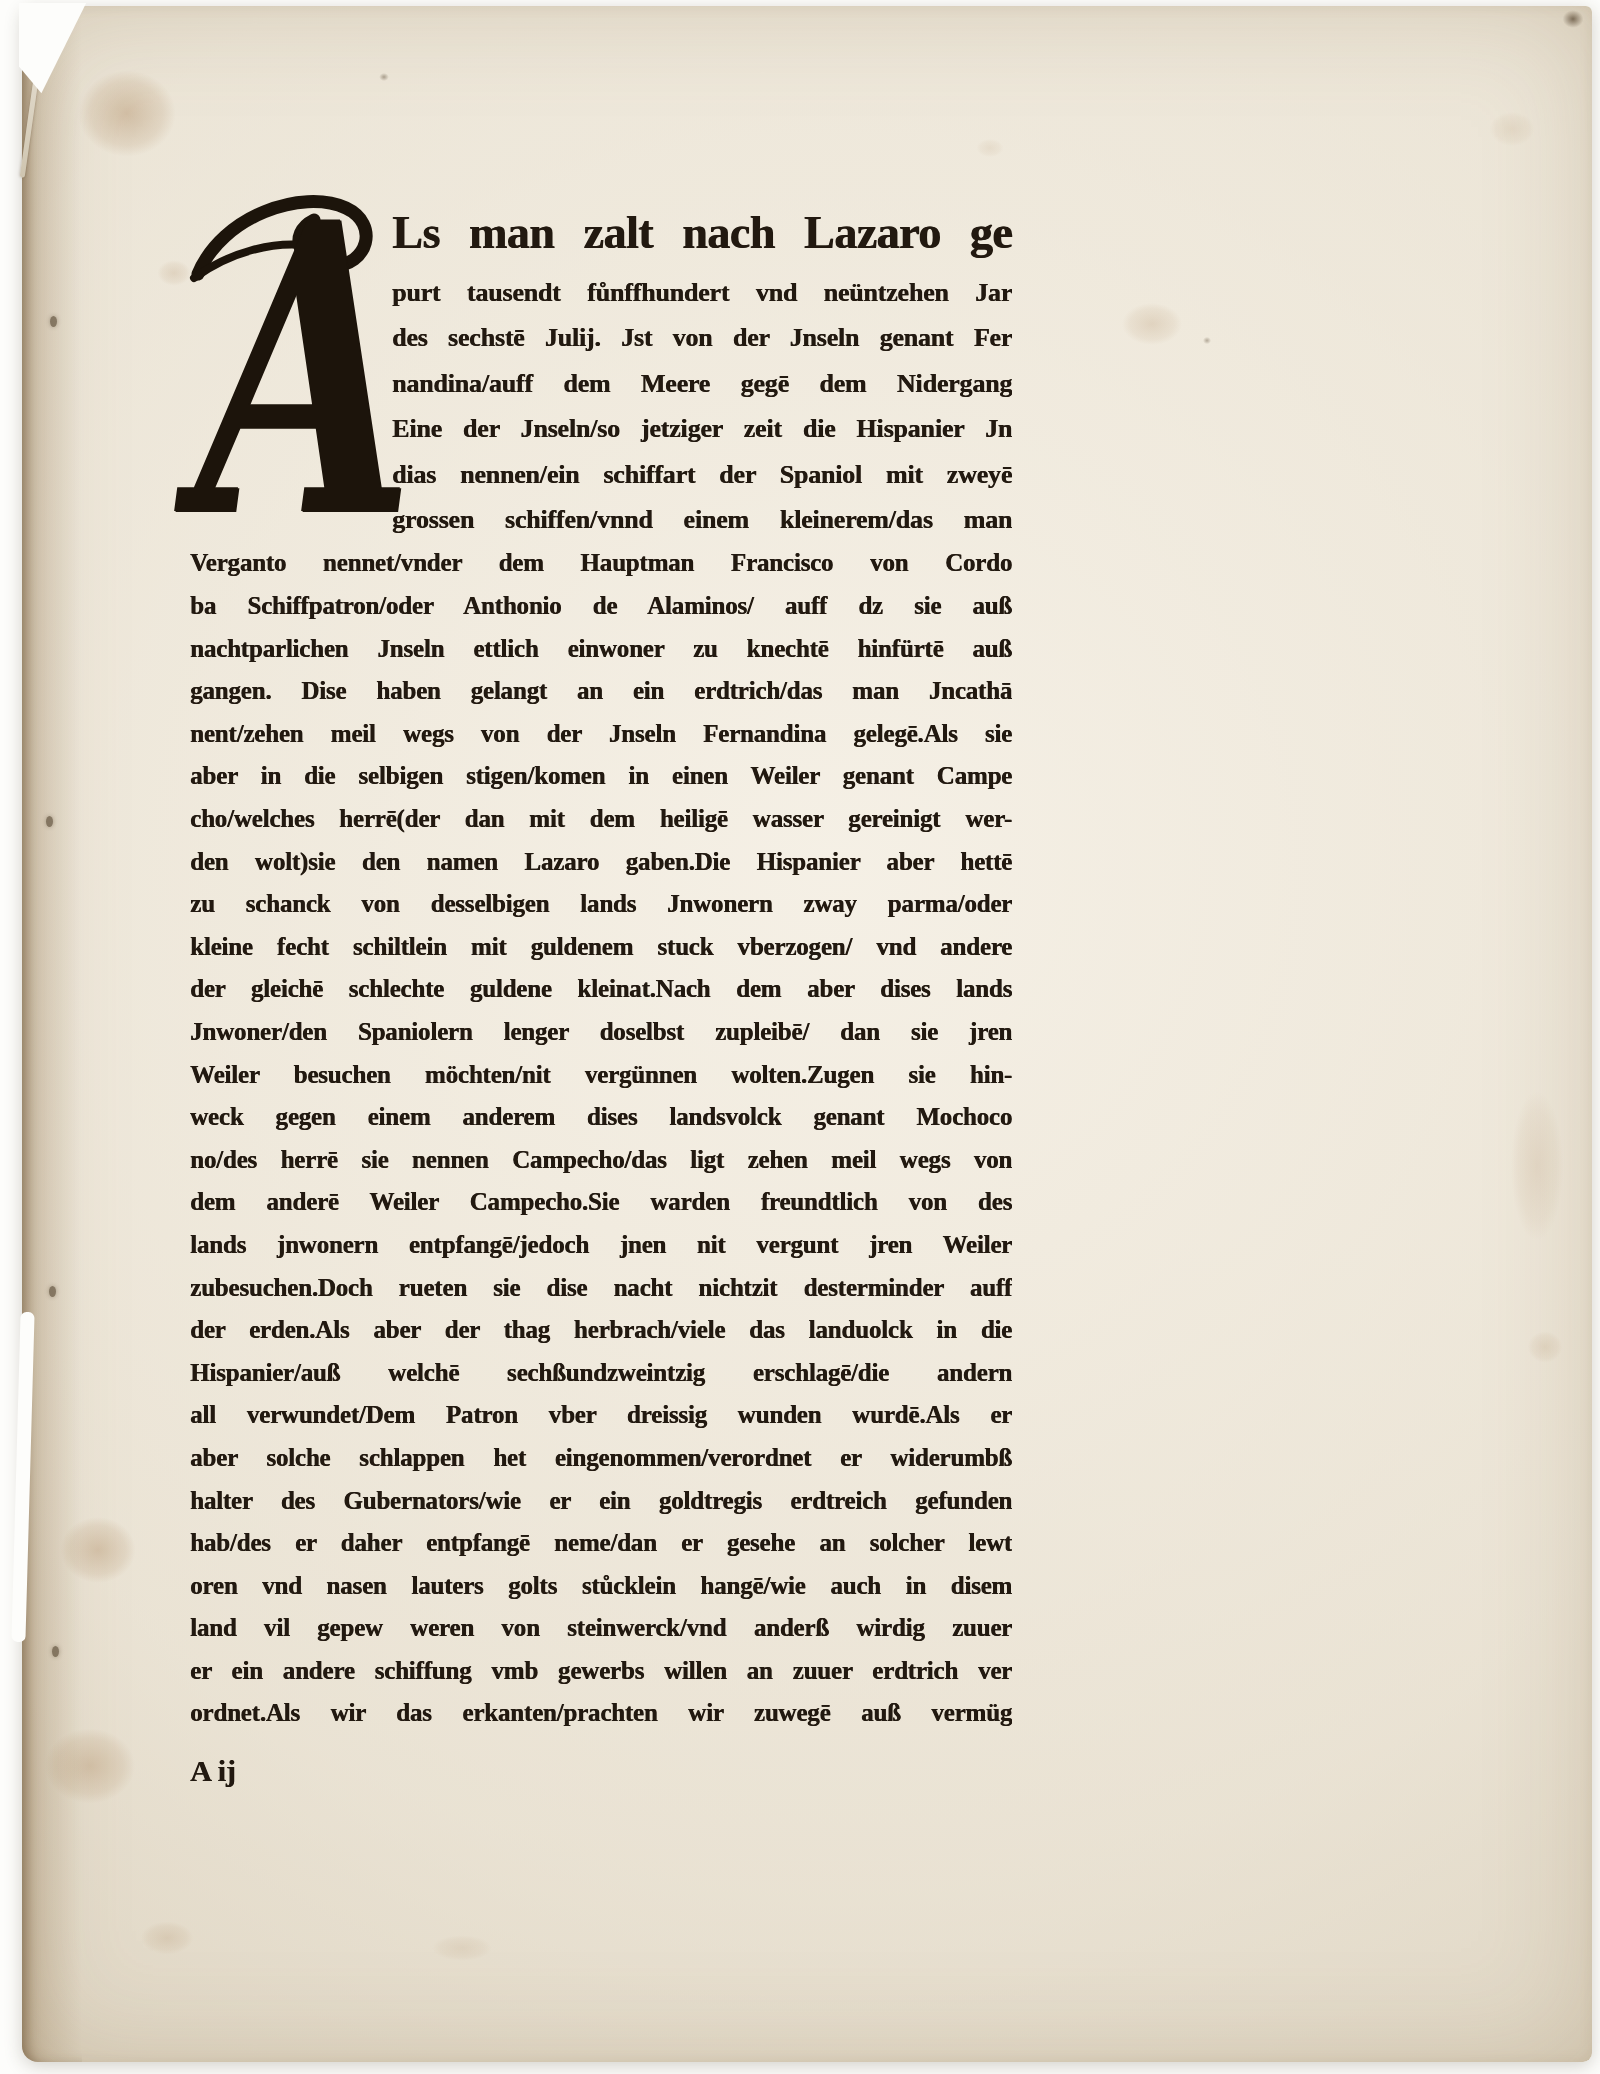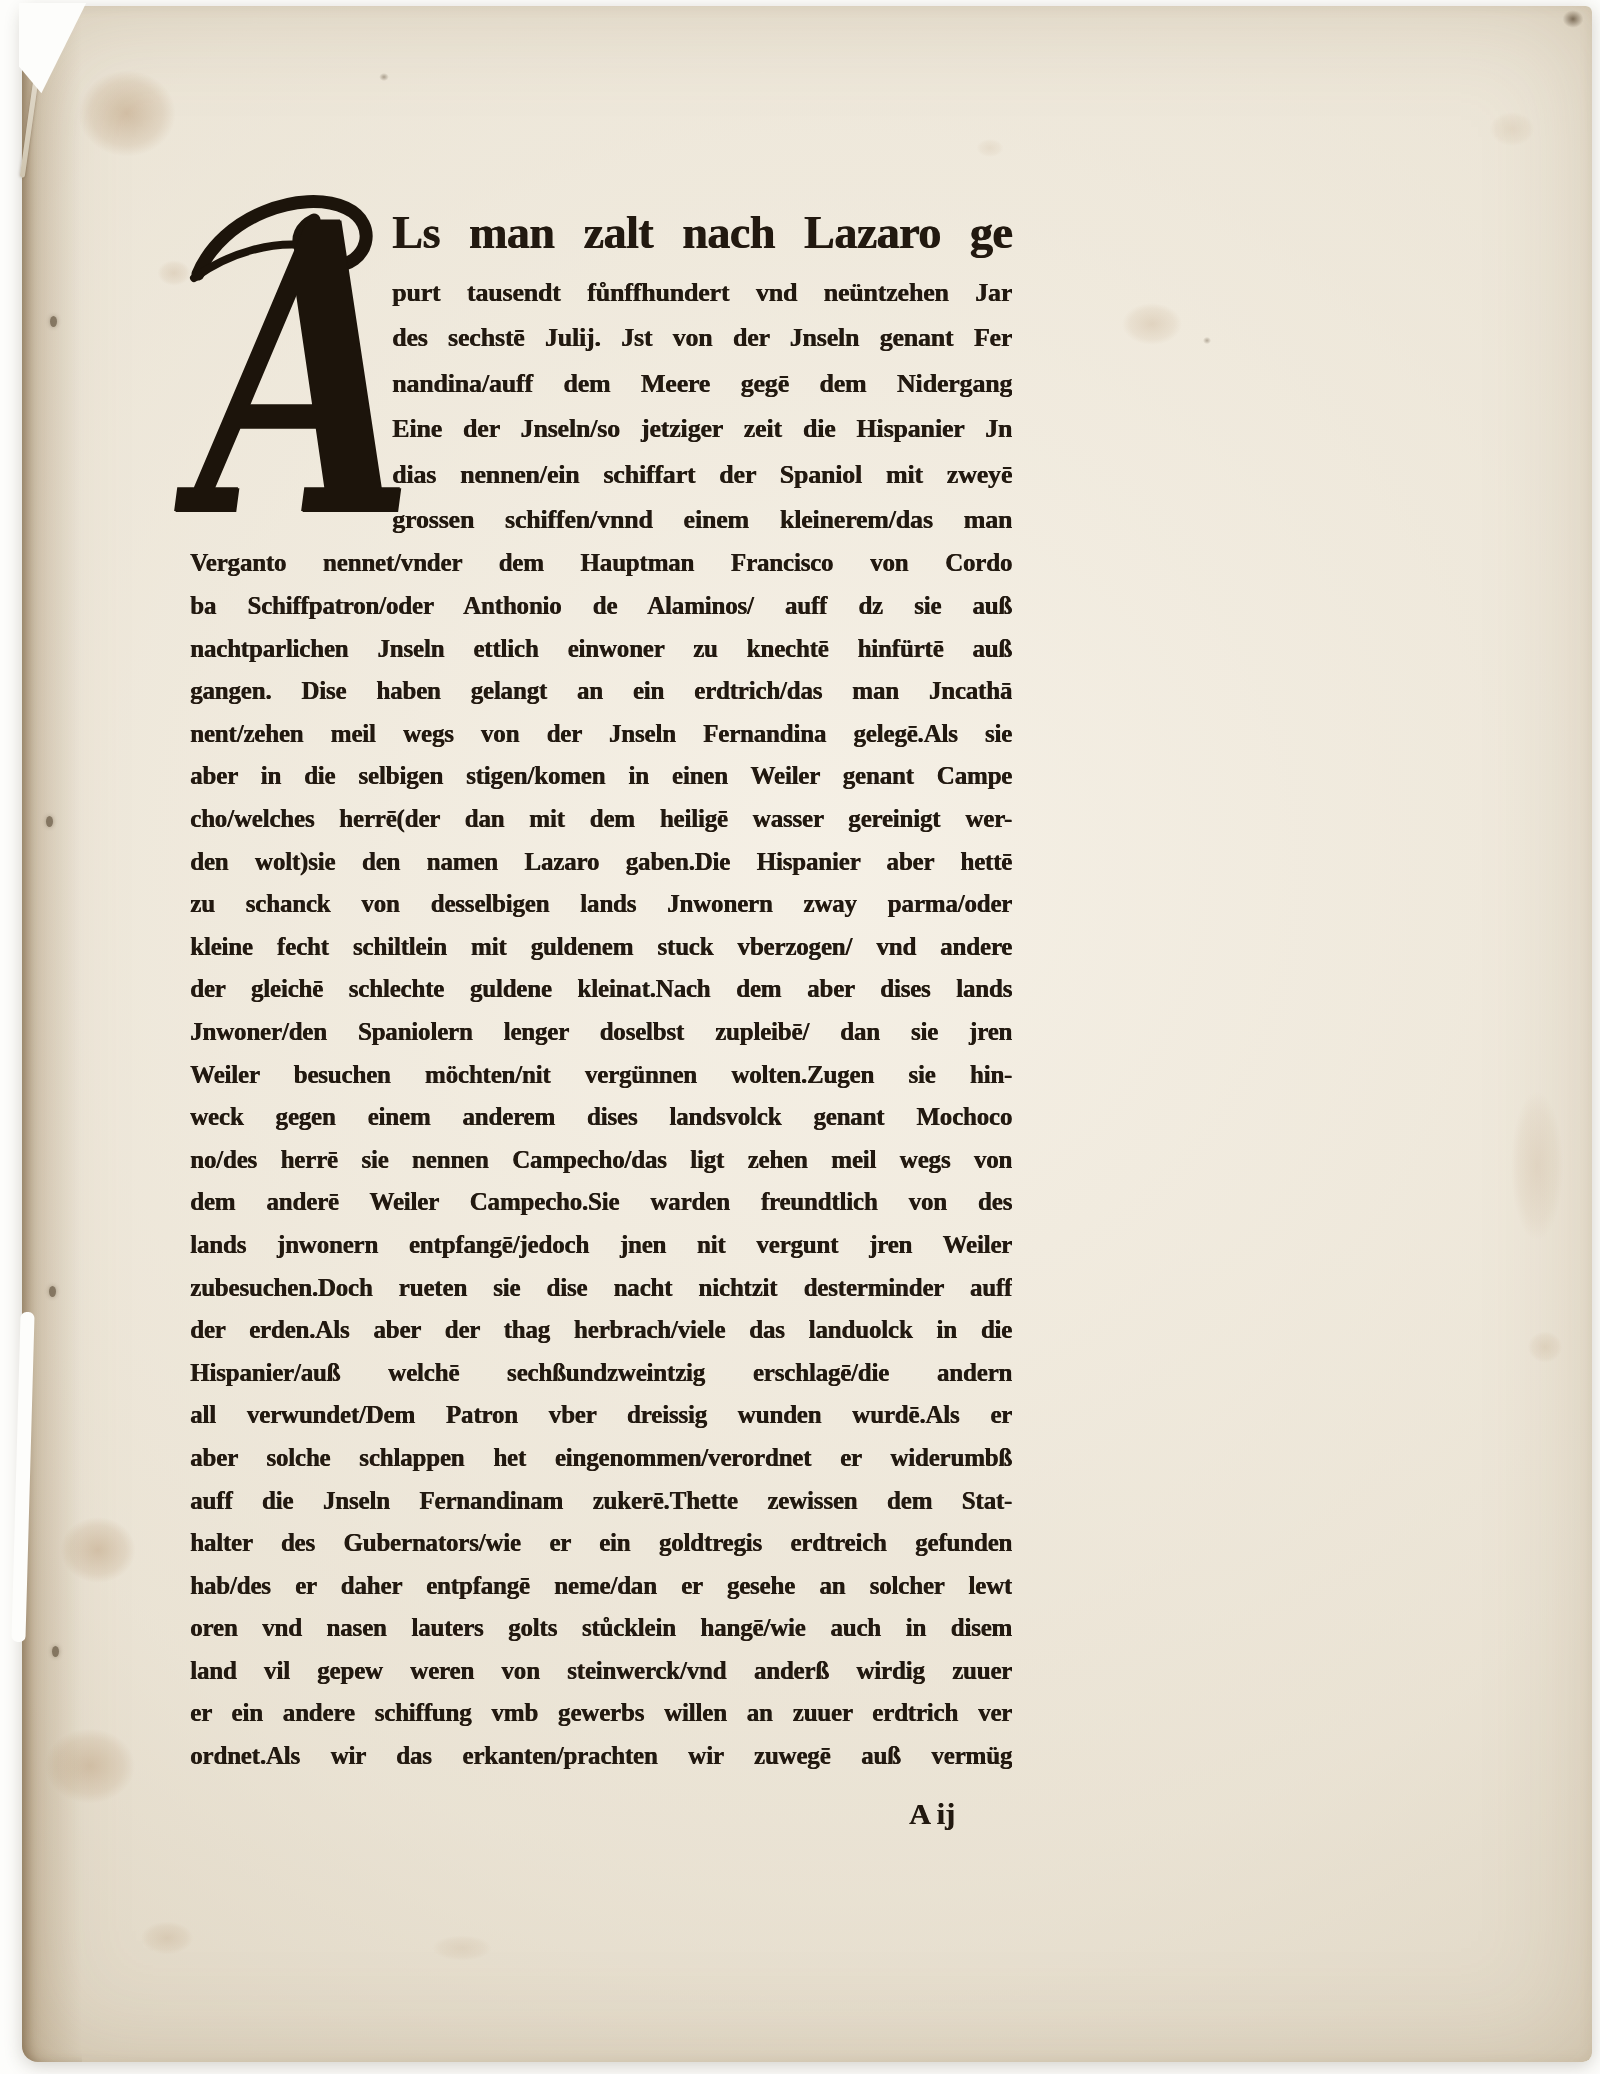--- a/index.html
+++ b/index.html
@@ -80,23 +80,22 @@
   .dropcap .letter{
     display:block;font-family:"DejaVu Serif",serif;font-style:italic;font-weight:700;
     font-size:400px;line-height:0.84;color:#1c140b;
     transform:scaleX(.70);transform-origin:left top;
     margin-top:6px;margin-left:6px;
     text-shadow:2px 1px 0 #1c140b;
   }
   .flourish{position:absolute;left:-6px;top:-14px;pointer-events:none;}
   .signature{
     font-size:30px;font-weight:700;line-height:40px;color:#221910;
-    margin-top:16px;margin-left:662px;text-shadow:0.5px 0 currentColor;
+    margin-top:16px;text-shadow:0.5px 0 currentColor;
     white-space:nowrap;
-    text-align:center;
   }
 </style>
 </head>
 <body>
 
 <div class="photo">
 
   <div class="page">
     <div class="spine">
       <div class="hole" style="left:28px;top:310px"></div>
@@ -161,21 +160,20 @@
           <div class="text-line">Weiler besuchen möchten/nit vergünnen wolten.Zugen sie hin-</div>
           <div class="text-line">weck gegen einem anderem dises landsvolck genant Mochoco</div>
           <div class="text-line">no/des herrē sie nennen Campecho/das ligt zehen meil wegs von</div>
           <div class="text-line">dem anderē Weiler Campecho.Sie warden freundtlich von des</div>
           <div class="text-line">lands jnwonern entpfangē/jedoch jnen nit vergunt jren Weiler</div>
           <div class="text-line">zubesuchen.Doch rueten sie dise nacht nichtzit desterminder auff</div>
           <div class="text-line">der erden.Als aber der thag herbrach/viele das landuolck in die</div>
           <div class="text-line">Hispanier/auß welchē sechßundzweintzig erschlagē/die andern</div>
           <div class="text-line">all verwundet/Dem Patron vber dreissig wunden wurdē.Als er</div>
           <div class="text-line">aber solche schlappen het eingenommen/verordnet er widerumbß</div>
-          <div class="text-line">auff die Jnseln Fernandinam zukerē.Thette zewissen dem Stat-</div>
           <div class="text-line">halter des Gubernators/wie er ein goldtregis erdtreich gefunden</div>
           <div class="text-line">hab/des er daher entpfangē neme/dan er gesehe an solcher lewt</div>
           <div class="text-line">oren vnd nasen lauters golts stůcklein hangē/wie auch in disem</div>
           <div class="text-line">land vil gepew weren von steinwerck/vnd anderß wirdig zuuer</div>
           <div class="text-line">er ein andere schiffung vmb gewerbs willen an zuuer erdtrich ver</div>
           <div class="text-line">ordnet.Als wir das erkanten/prachten wir zuwegē auß vermüg</div>
         </div>
 
       <div class="signature">A ij</div>
     </div>

